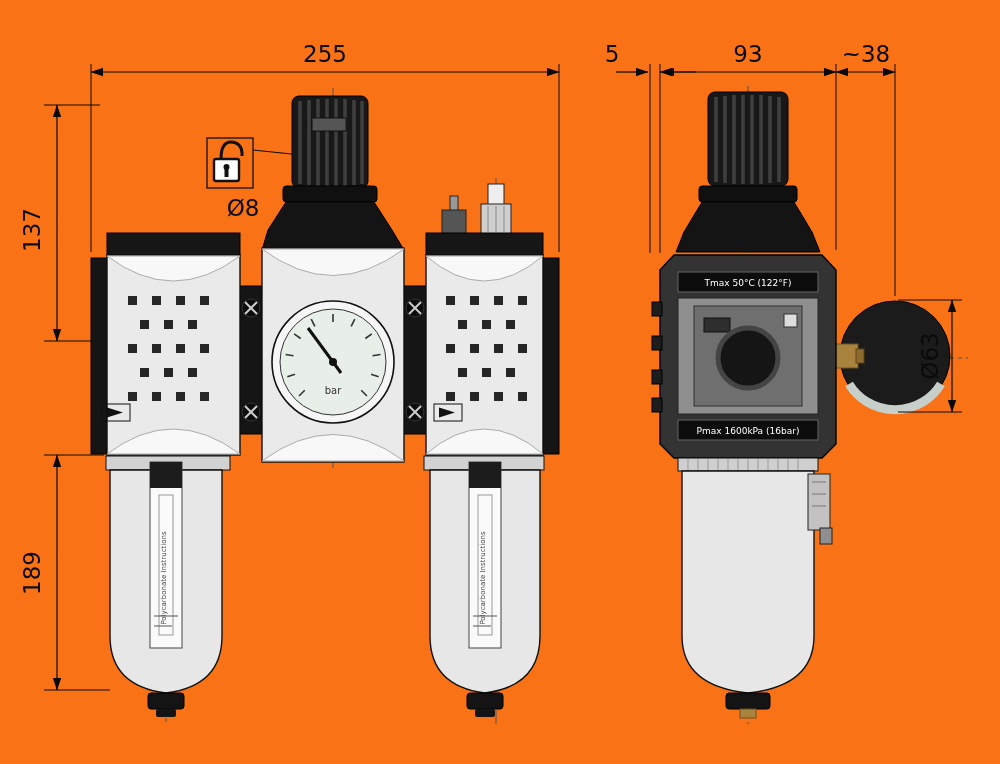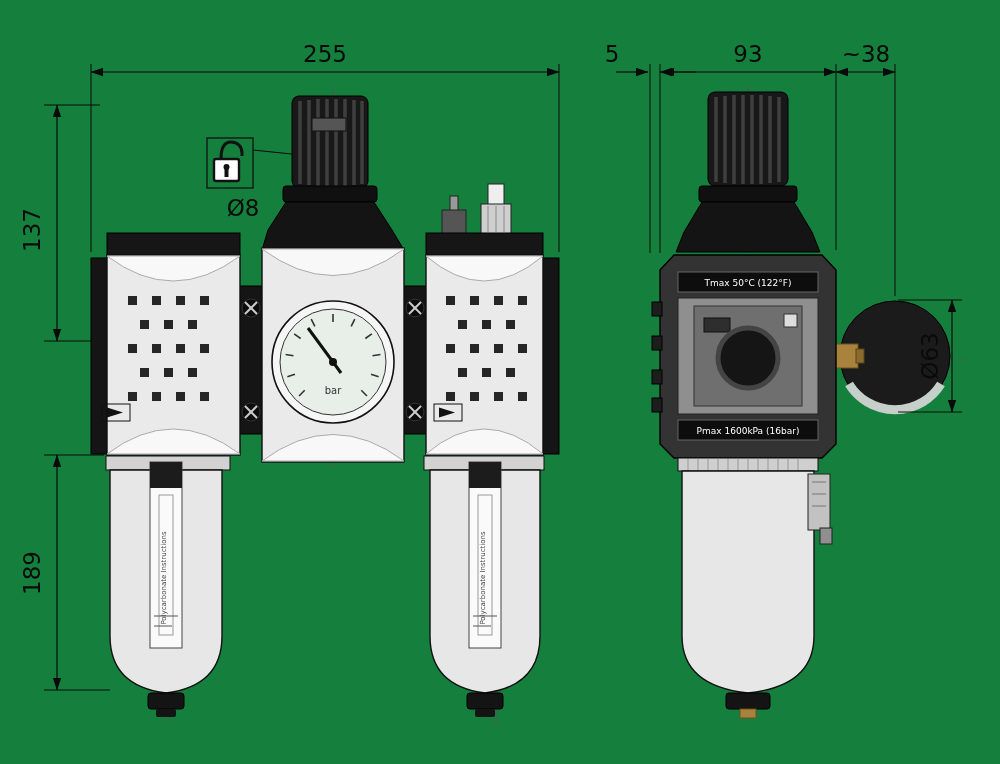--- a/index.html
+++ b/index.html
@@ -1,16 +1,16 @@
 <!DOCTYPE html>
 <html><head>
 <meta charset="utf-8">
 <style>
   html,body{margin:0;padding:0;background:#ffffff;}
-  .stage{width:1000px;height:764px;position:relative;background:#15803d;overflow:hidden;}
+  .stage{width:1000px;height:764px;position:relative;background:#f97316;overflow:hidden;}
   svg{display:block;}
   text{font-family:"DejaVu Sans", sans-serif;fill:#0a0a0a;}
   .dim-text{font-size:23px;}
   .tiny-text{font-size:9px;fill:#ffffff;}
   .micro-text{font-size:7px;fill:#444;}
   .gauge-text{font-size:10px;fill:#333;}
   .dimline{stroke:#0a0a0a;stroke-width:1.2;fill:none;}
   .witness{stroke:#0a0a0a;stroke-width:1;fill:none;}
   .centerline{stroke:#555;stroke-width:1;stroke-dasharray:16 4 4 4;fill:none;}
   .edge{stroke:#111;stroke-width:1.4;}

